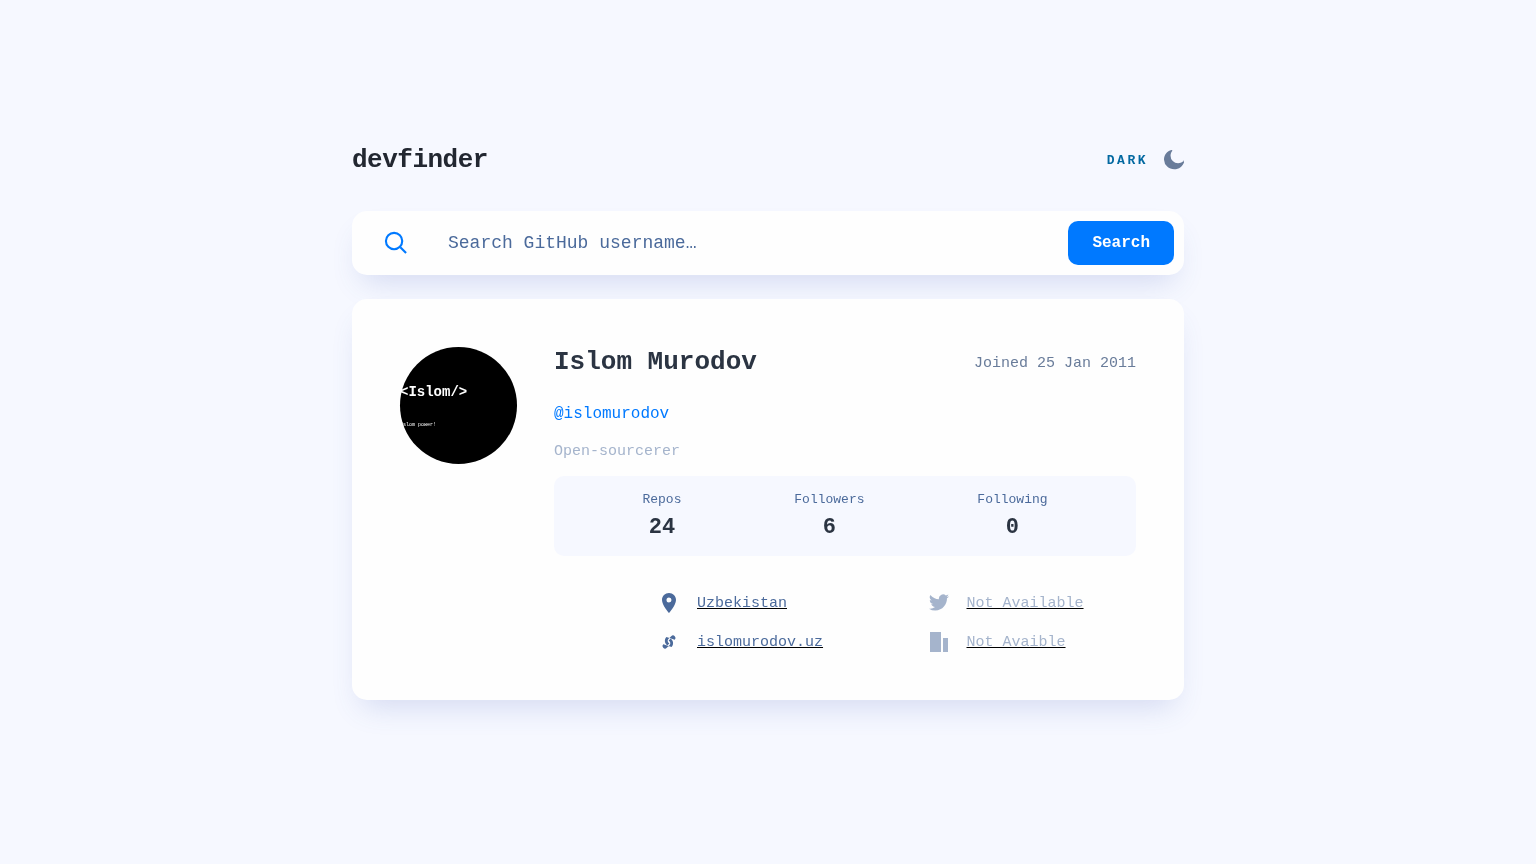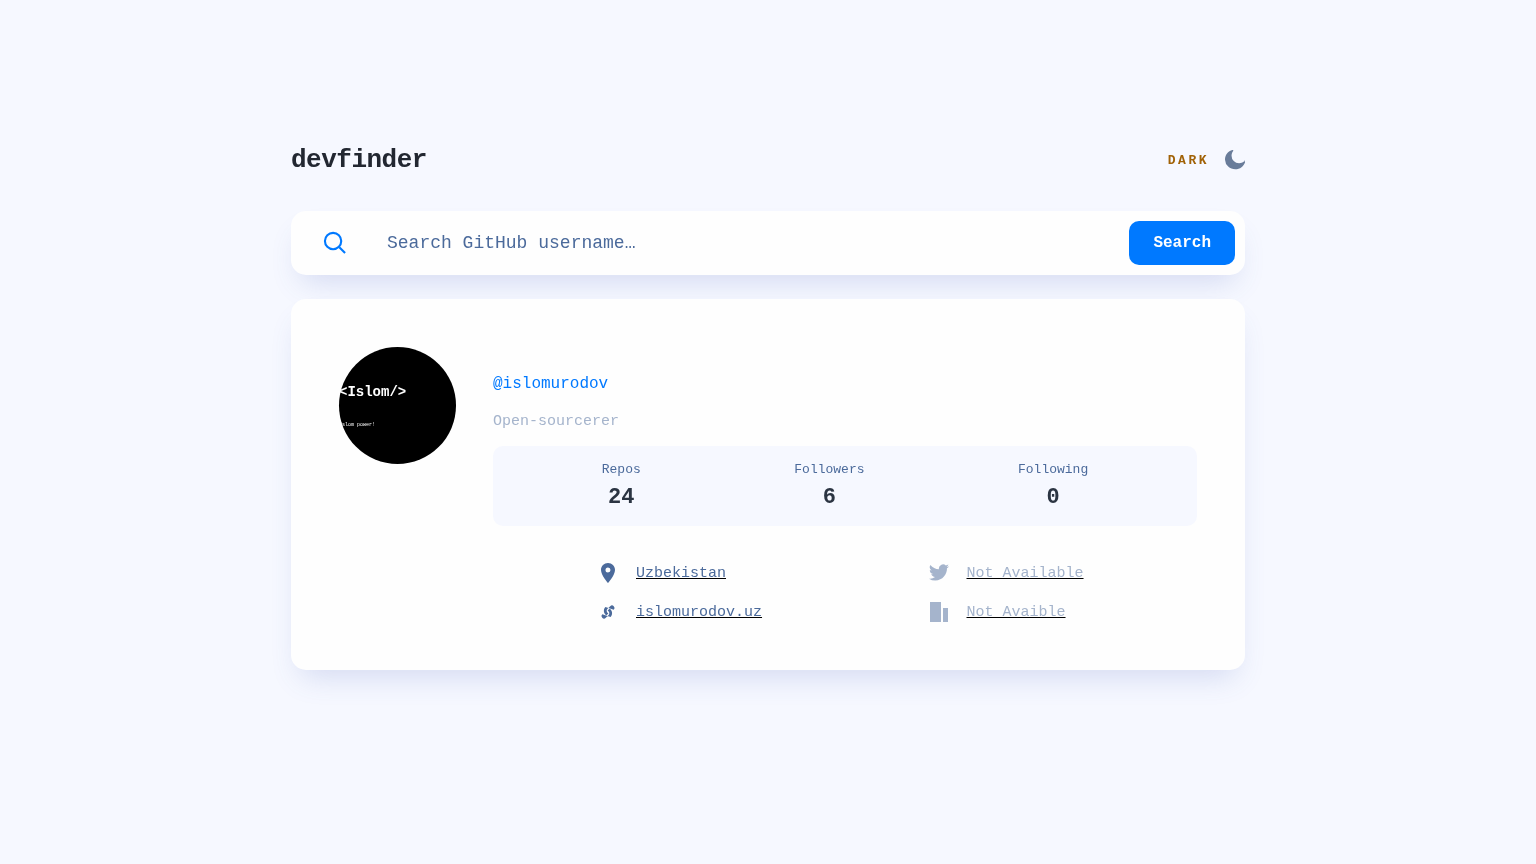--- a/index.html
+++ b/index.html
@@ -10,21 +10,21 @@
     body {
       font-family: 'Courier New', Courier, monospace;
       background: #f6f8ff;
       width: 1536px;
       height: 864px;
       display: flex;
       justify-content: center;
       padding-top: 145px;
     }
     .container {
-      width: 954px;
+      width: 832px;
     }
     .header {
       display: flex;
       justify-content: space-between;
       align-items: center;
       margin-bottom: 36px;
     }
     .logo {
       font-size: 26px;
       font-weight: bold;
@@ -34,21 +34,21 @@
     .theme-toggle {
       display: flex;
       align-items: center;
       gap: 16px;
       cursor: pointer;
     }
     .theme-label {
       font-size: 13px;
       font-weight: bold;
       letter-spacing: 2.5px;
-      color: #a16207;
+      color: #0369a1;
     }
     .moon-icon {
       width: 20px;
       height: 20px;
       color: #697c9a;
     }
     .search-bar {
       background: #fefefe;
       border-radius: 15px;
       box-shadow: 0 16px 30px -10px rgba(70, 96, 187, 0.198567);
@@ -218,20 +218,24 @@
     <button class="search-button">Search</button>
   </div>
 
   <div class="profile-card">
     <div class="avatar">
       <span class="avatar-text">&lt;Islom/&gt;</span>
       <span class="avatar-sub">Islom power!</span>
     </div>
 
     <div class="profile-info">
+      <div class="profile-header">
+        <div class="profile-name">Islom Murodov</div>
+        <div class="join-date">Joined 25 Jan 2011</div>
+      </div>
       <div class="profile-username">@islomurodov</div>
       <div class="profile-bio">Open-sourcerer</div>
 
       <div class="stats-box">
         <div class="stat">
           <div class="stat-label">Repos</div>
           <div class="stat-value">24</div>
         </div>
         <div class="stat">
           <div class="stat-label">Followers</div>

